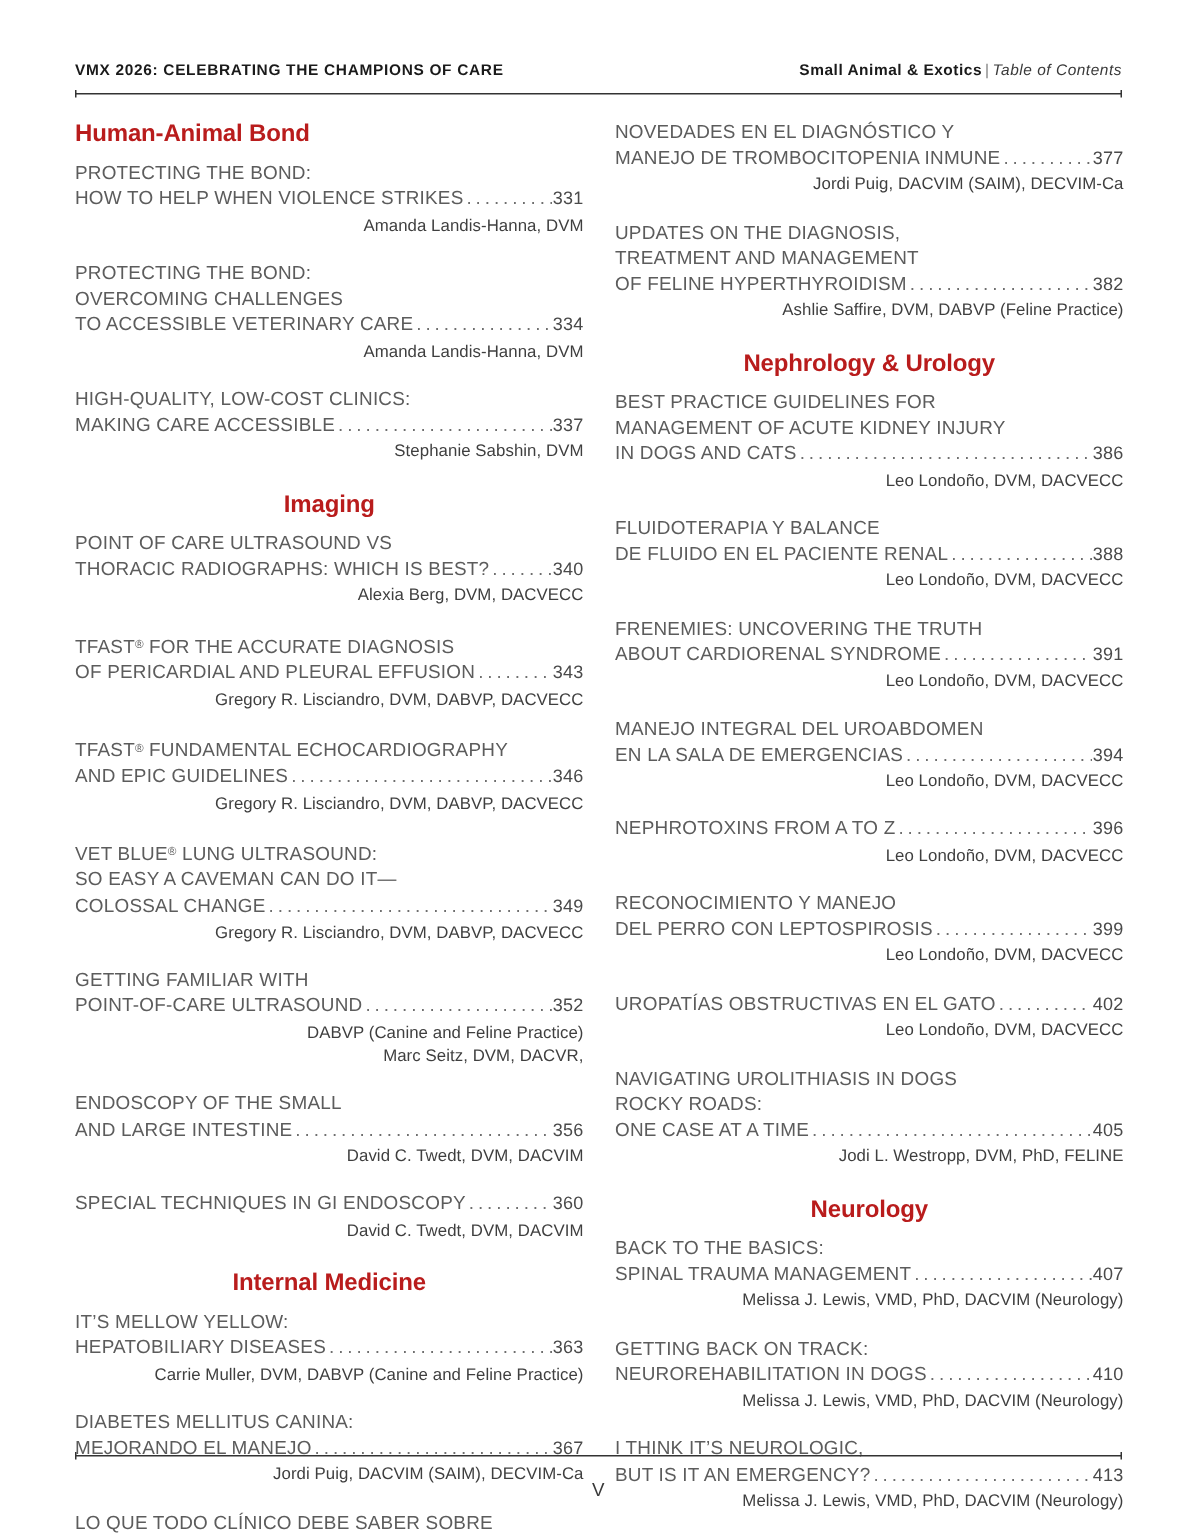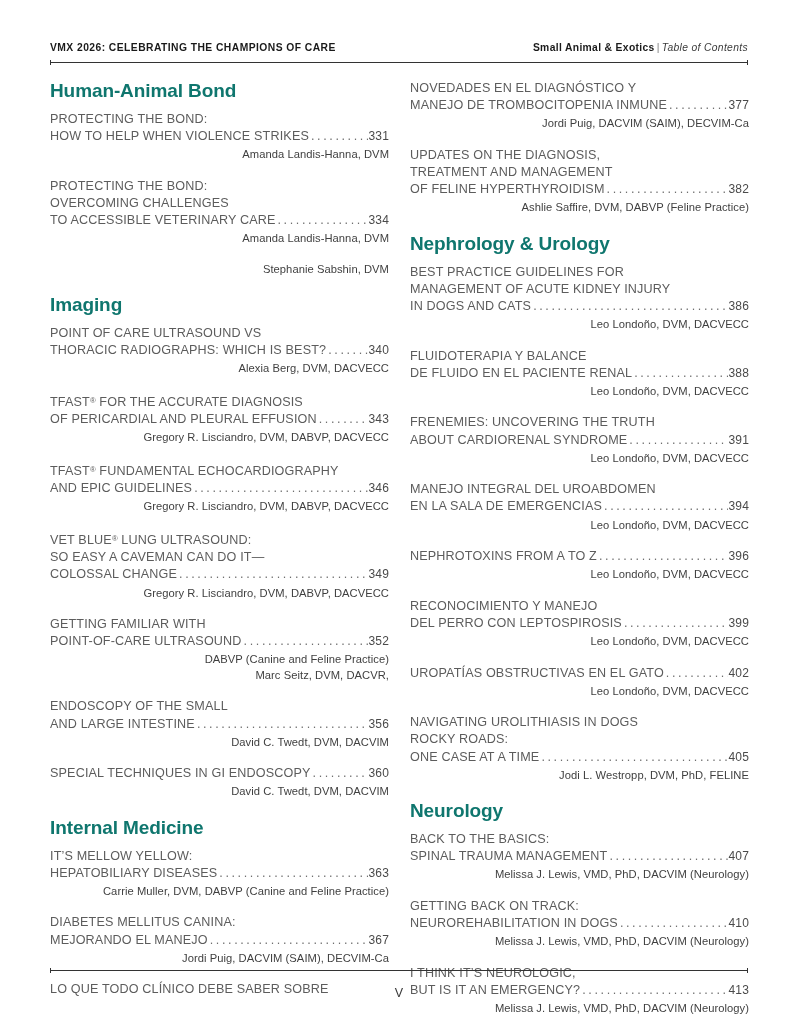--- a/index.html
+++ b/index.html
@@ -89,29 +89,30 @@
     gap: 21px;
     margin-top: 17px;
   }
   .col {
     width: 339px;
     flex: 0 0 339px;
   }
 
   
   .section-title {
-    font-size: 19px;
+    font-size: 16px;
     font-weight: bold;
-    color: #0f766e;
+    color: #b91c1c;
     letter-spacing: -0.1px;
     margin: 0 0 8px 0;
     line-height: 1.2;
   }
   .col > .section:not(:first-child) > .section-title {
     margin-top: 17px;
+    text-align: center;
   }
   .section-title.spaced-top {
     margin-top: 17px;
   }
 
   
   .entry {
     margin-bottom: 15px;
   }
   .entry:last-child { margin-bottom: 0; }
@@ -224,20 +225,28 @@
                 <span class="leader-text">TO ACCESSIBLE VETERINARY CARE</span>
                 <span class="leader-dots"></span>
                 <span class="leader-page">334</span>
               </span>
             </div>
             <div class="entry-author">
               <span class="author-line">Amanda Landis-Hanna, DVM</span>
             </div>
           </div>
           <div class="entry">
+            <div class="entry-title">
+              <span class="title-line">HIGH-QUALITY, LOW-COST CLINICS:</span>
+              <span class="title-line leader">
+                <span class="leader-text">MAKING CARE ACCESSIBLE</span>
+                <span class="leader-dots"></span>
+                <span class="leader-page">337</span>
+              </span>
+            </div>
             <div class="entry-author">
               <span class="author-line">Stephanie Sabshin, DVM</span>
             </div>
           </div>
         </div>
         <div class="section">
           <div class="section-title spaced-top">Imaging</div>
           <div class="entry">
             <div class="entry-title">
               <span class="title-line">POINT OF CARE ULTRASOUND VS</span>

